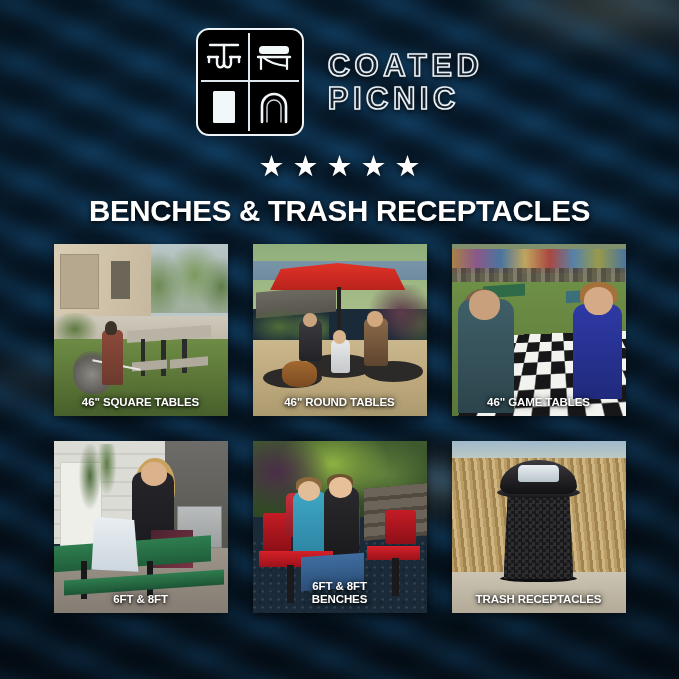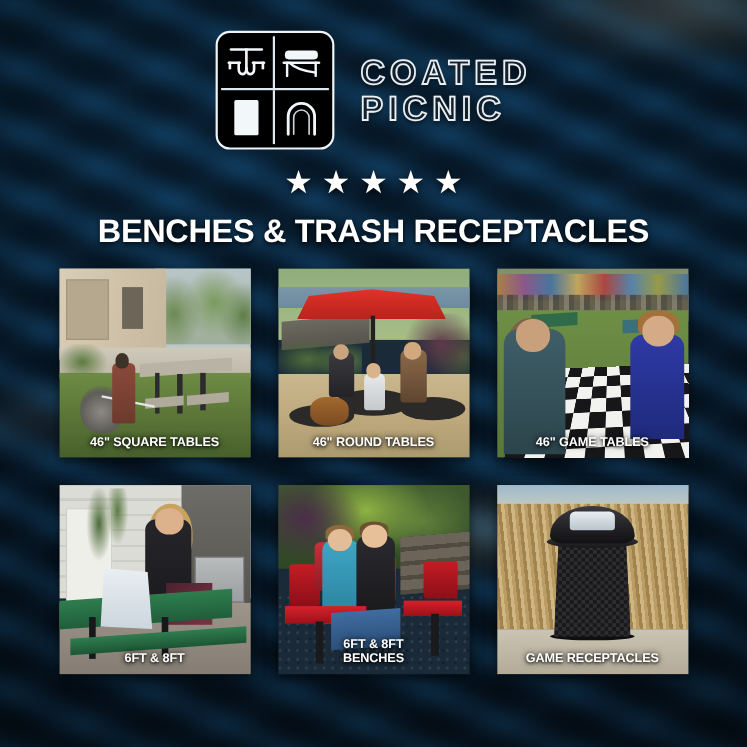--- a/index.html
+++ b/index.html
@@ -542,19 +542,19 @@
           <div class="s6-grass"></div>
             <div class="s6-sky"></div>
             <div class="s6-walk"></div>
           <div class="s6-base"></div>
             <div class="s6-body"></div>
           <div class="s6-rim"></div>
             <div class="s6-dome"></div>
             <div class="s6-slot"></div>
         </div>
         <div class="tile-caption">
-          <div>GAME RECEPTACLES</div>
+          <div>TRASH RECEPTACLES</div>
         </div>
       </div>
 
     </div>
   </div>
 </div>
 
 </body></html>

